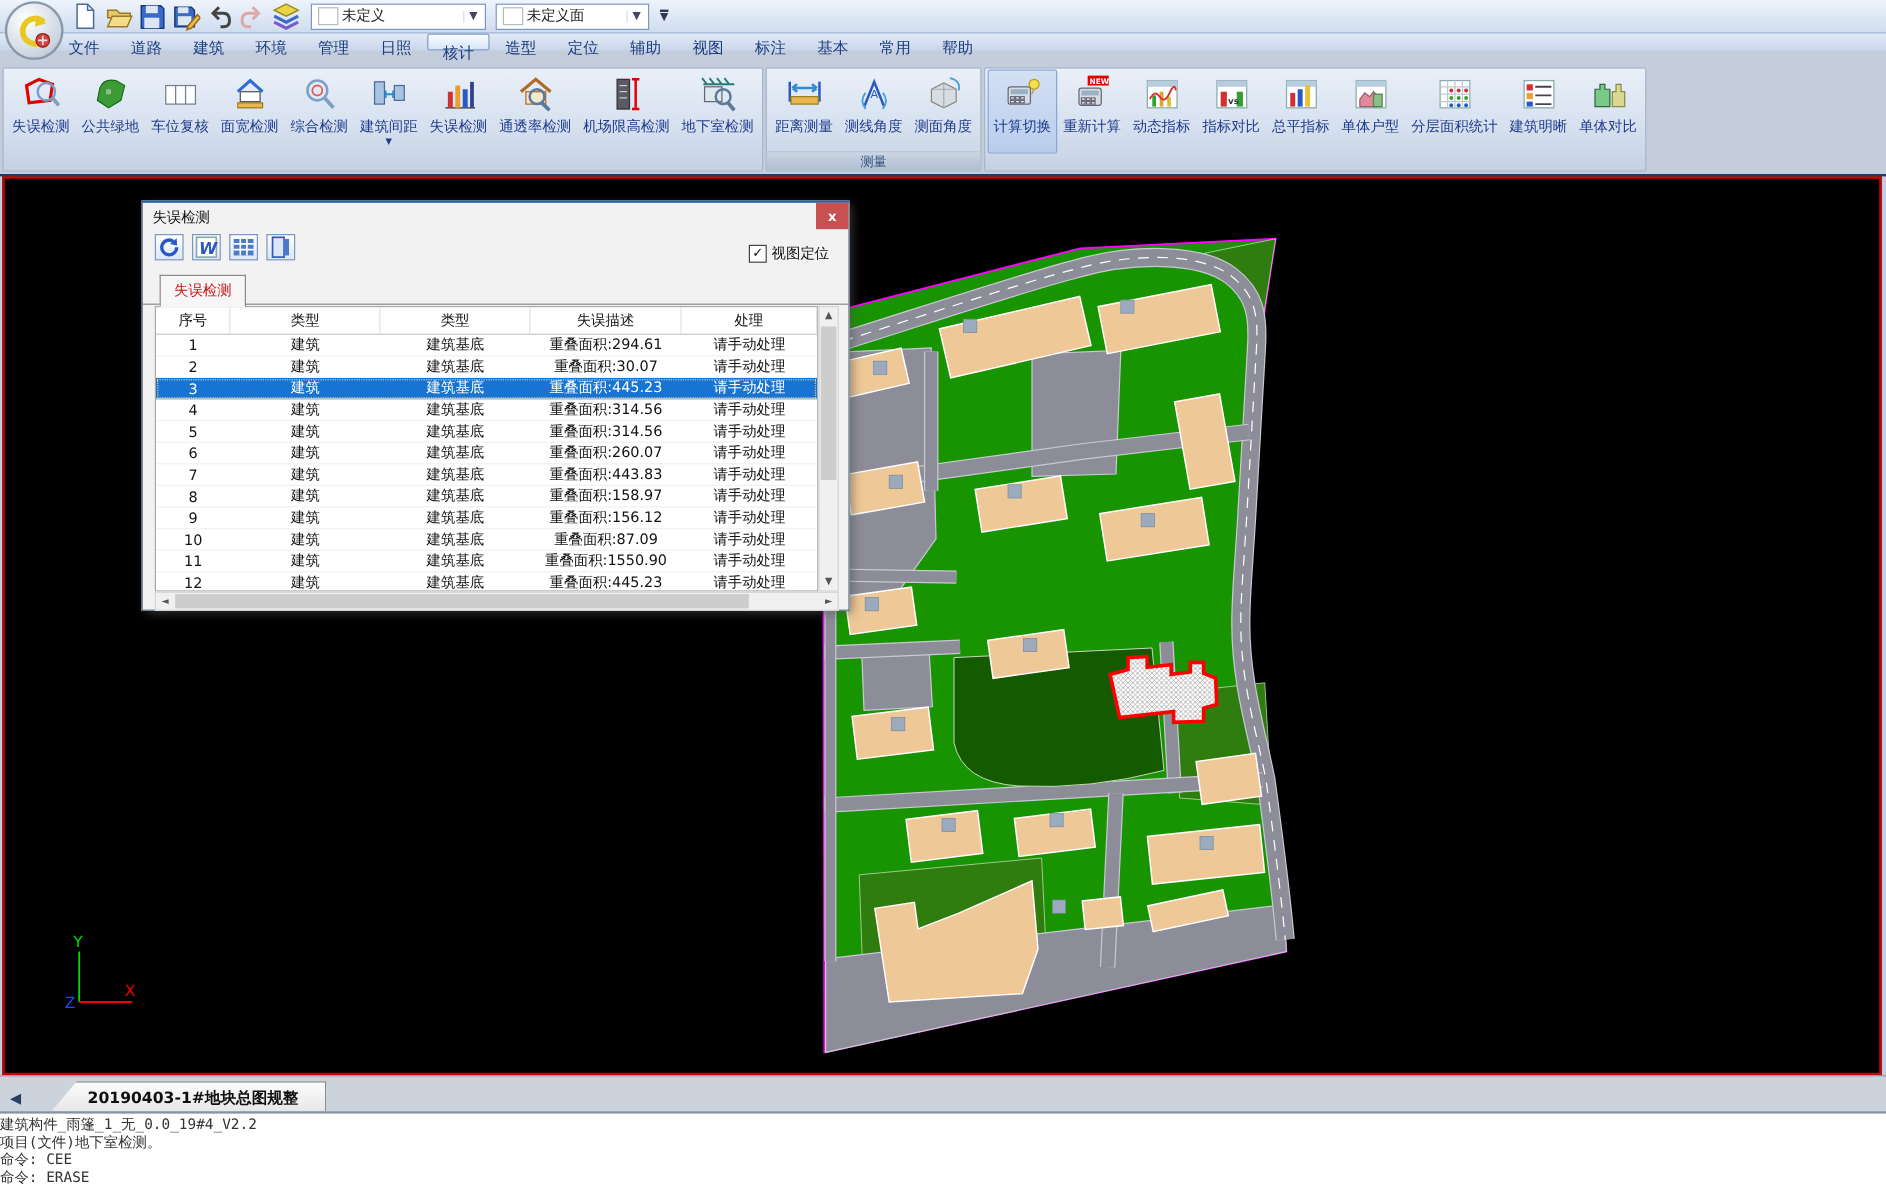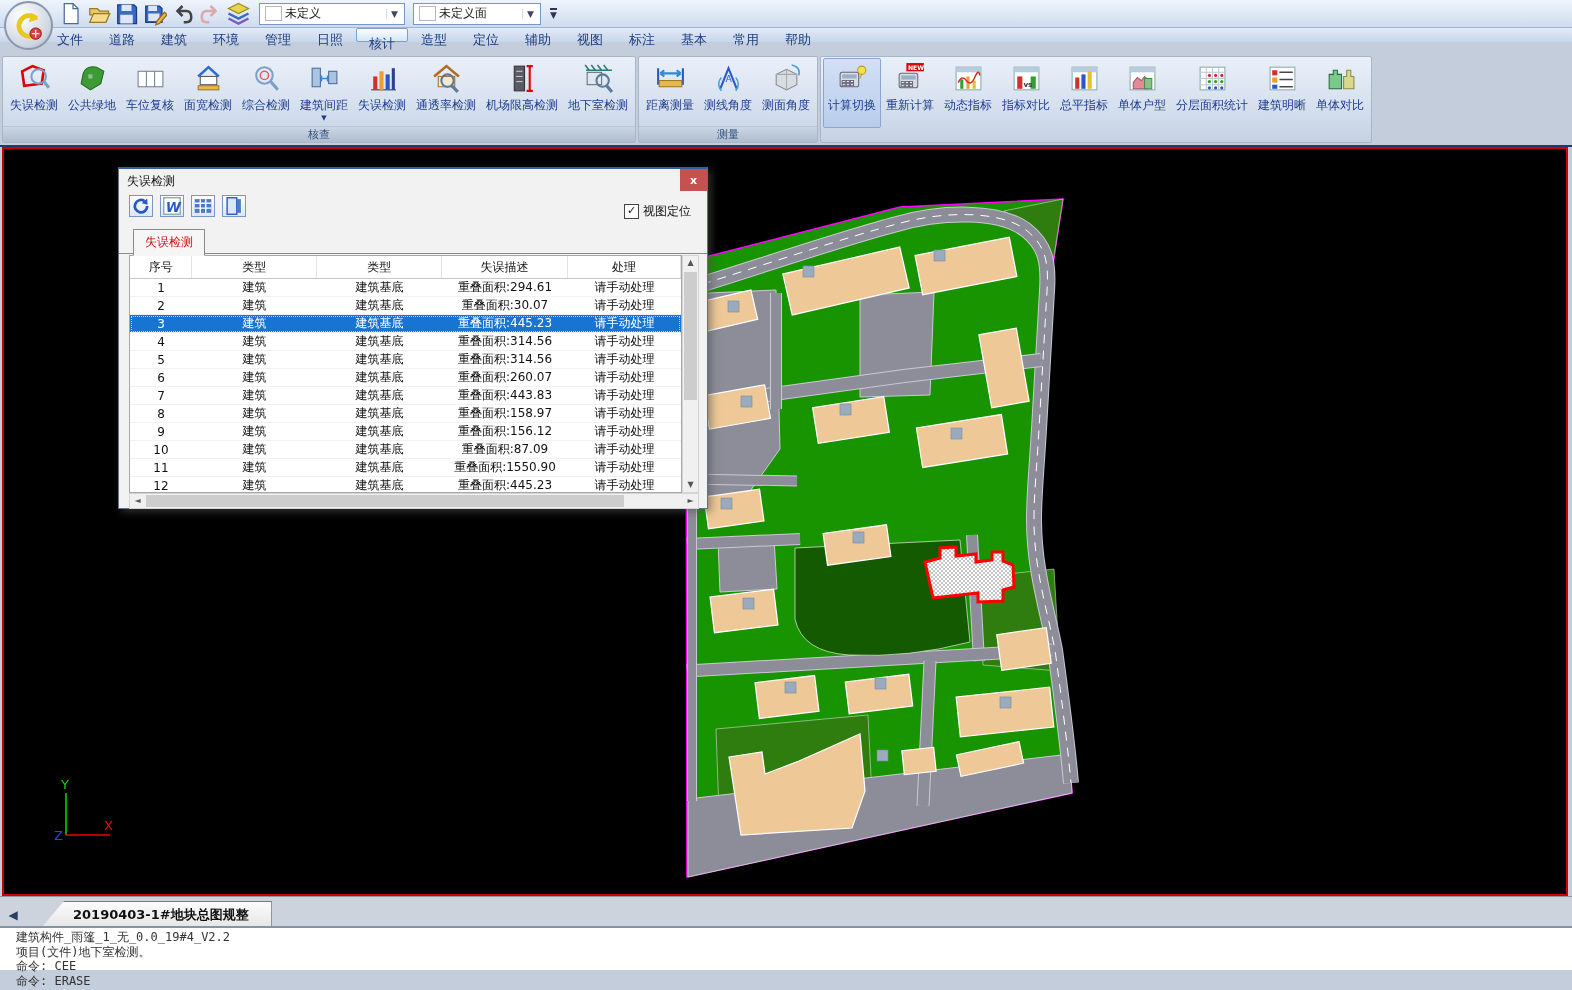--- a/index.html
+++ b/index.html
@@ -74,22 +74,22 @@
   .hscroll .thumb{position:absolute;left:16px;top:1px;width:478px;height:12px;background:#cdcdcd}
   .sarrow{position:absolute;font-size:8px;color:#555;line-height:14px;width:15px;text-align:center}
   
   #tabbar{position:absolute;top:896px;left:0;right:0;height:30px;background:#ccd3dc;
     border-top:1px solid #90979f;display:flex;align-items:flex-end}
   .tabnav{width:26px;text-align:center;color:#2a3e66;font-size:12px;padding-bottom:5px}
   .doctab{margin-left:16px;height:25px;padding:0 22px 0 30px;background:linear-gradient(#fcfcfc,#e6e6e6);
     border:1px solid #7a7a7a;border-bottom:none;display:flex;align-items:center;
     font-weight:bold;font-size:13px;color:#101010;clip-path:polygon(22px 0,100% 0,100% 100%,0 100%)}
   
-  #cmd{position:absolute;top:926px;left:0;right:0;height:44px;background:#fff;
-    border-top:2px solid #8494a4;padding:2px 16px;box-sizing:border-box;
+  #cmd{position:absolute;top:926px;left:0;right:0;height:64px;background:#fff;
+    border-top:2px solid #8494a4;padding:2px 0;box-sizing:border-box;
     font-family:"DejaVu Sans Mono",monospace;font-size:12px;line-height:14.5px;color:#333}
 </style>
 </head>
 <body>
 
 <div id="quickbar">
   <span class="qbtn">
       <svg viewBox="0 0 20 20">
         <path d="M5 2 h7 l4 4 v12 h-11 Z" fill="#fff" stroke="#4a6a9a"></path>
         <path d="M12 2 v4 h4" fill="none" stroke="#4a6a9a"></path>
@@ -258,21 +258,20 @@
         <div class="rbtn">
           <svg viewBox="0 0 32 32">
             <path d="M4 8 L29 8 M7 8 L3 3 M13 8 L9 3 M19 8 L15 3 M25 8 L21 3" stroke="#2a7a7a" stroke-width="1.5" fill="none"></path>
             <rect x="5" y="10" width="14" height="12" fill="#dfe8ef" stroke="#667"></rect>
             <circle cx="20" cy="18" r="6" fill="none" stroke="#5a7a9a" stroke-width="2"></circle>
             <line x1="24" y1="23" x2="29" y2="29" stroke="#5a7a9a" stroke-width="3"></line>
           </svg>
           <span class="lbl">地下室检测</span>
         </div>
       </div>
-      <div class="glabel">核查</div>
     </div>
     <div class="rgroup">
       <div class="rbuttons">
         <div class="rbtn">
           <svg viewBox="0 0 32 32">
             <path d="M4 6 L4 22 M28 6 L28 22" stroke="#2858c8" stroke-width="2"></path>
             <path d="M6 11 L26 11 M6 11 l4 -3 M6 11 l4 3 M26 11 l-4 -3 M26 11 l-4 3" stroke="#2e8bd4" stroke-width="2" fill="none"></path>
             <rect x="5" y="18" width="22" height="6" fill="#e8b84b" stroke="#9a7a20"></rect>
           </svg>
           <span class="lbl">距离测量</span>

